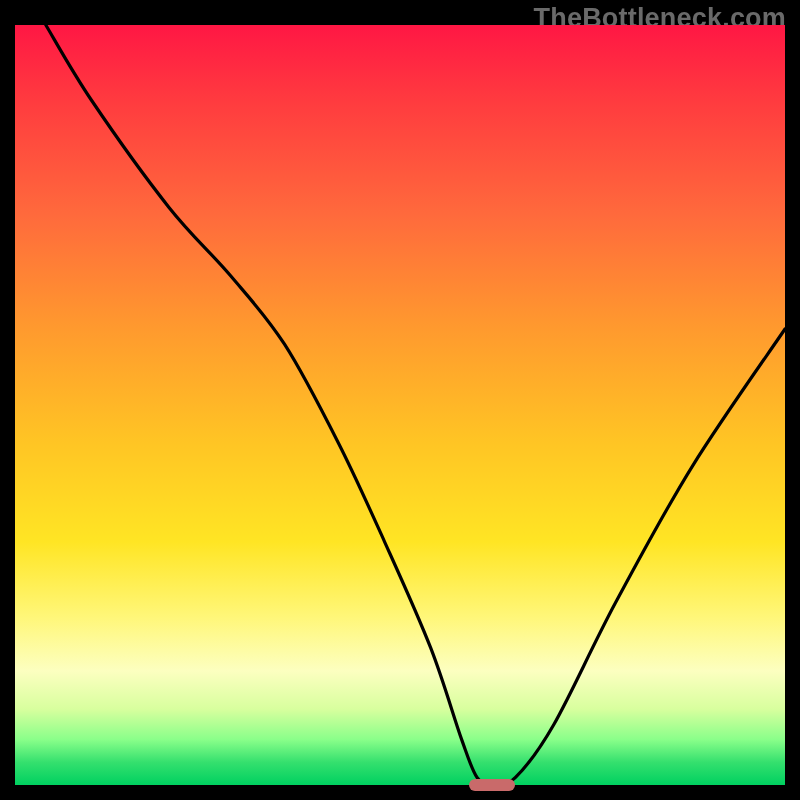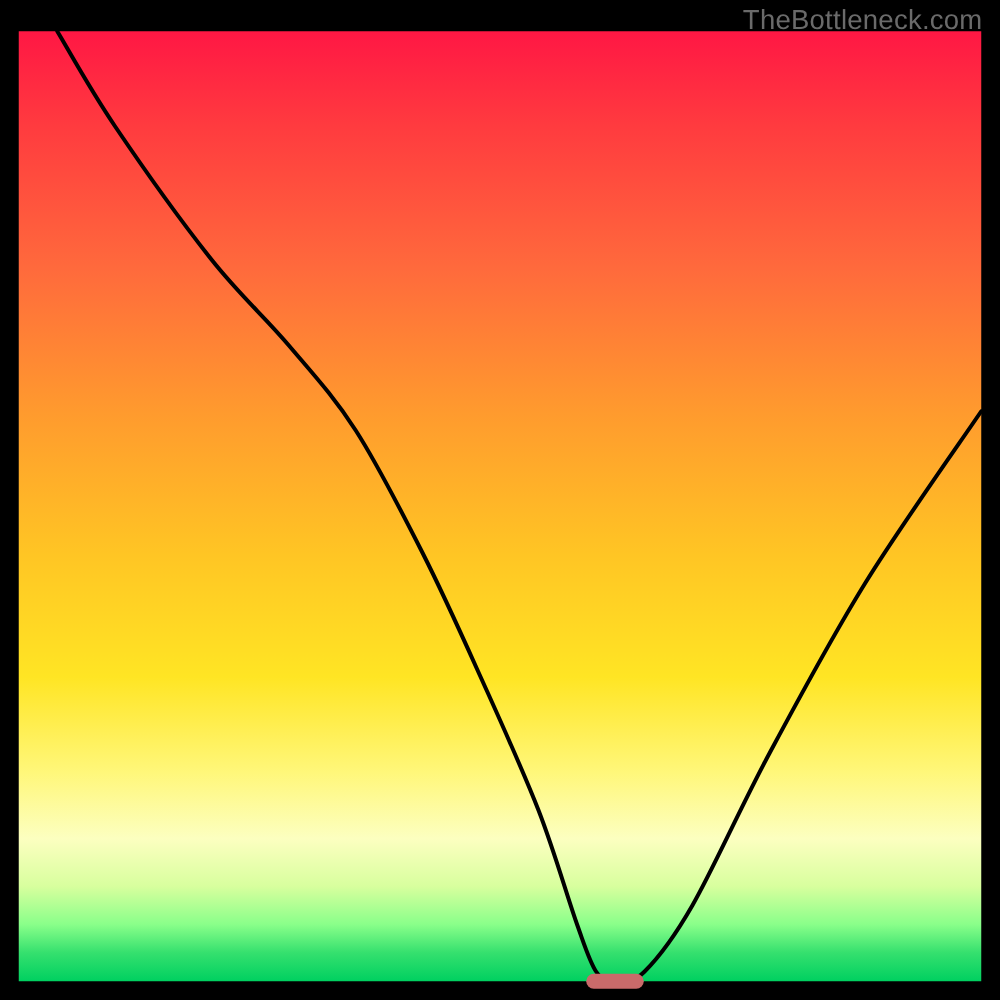--- a/index.html
+++ b/index.html
@@ -37,22 +37,22 @@
       #8aff8a 94%,
       #35e06e 97%,
       #00d060 100%
     );
   }
   .watermark {
     position: absolute;
     top: 3px;
     right: 14px;
     color: #6a6a6a;
-    font-size: 22px;
-    font-weight: 400;
+    font-size: 27px;
+    font-weight: 700;
     letter-spacing: 0.2px;
     user-select: none;
   }
   svg.curve {
     position: absolute;
     left: 0;
     top: 0;
     width: 770px;
     height: 760px;
     overflow: visible;

